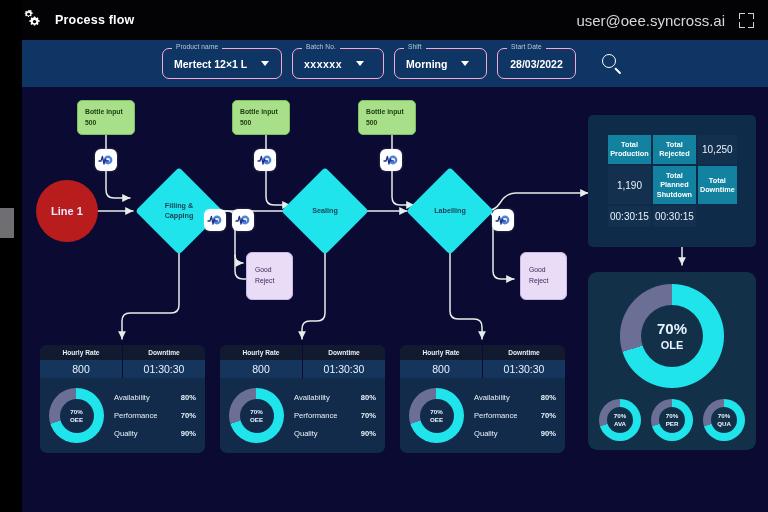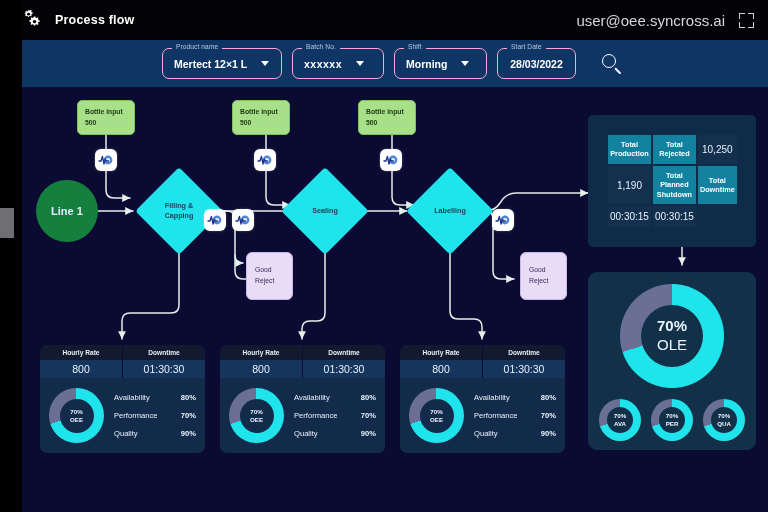--- a/index.html
+++ b/index.html
@@ -64,21 +64,21 @@
   .canvas {
     position: absolute; left: 22px; top: 87px; width: 746px; height: 425px;
     background: #0a0a32;
   }
   .left-rail { position: absolute; left: 0; top: 0; width: 22px; height: 512px; background:#000; }
   .left-tab { position: absolute; left: 0; top: 208px; width: 14px; height: 30px; background: #6f6f73; }
 
   
   .node { position: absolute; }
   .circle-node {
-    width: 62px; height: 62px; border-radius: 50%; background: #15803d;
+    width: 62px; height: 62px; border-radius: 50%; background: #b91c1c;
     display: flex; align-items: center; justify-content: center;
     color: #e9e9ff; font-size: 11px; font-weight: bold;
   }
   .diamond {
     width: 62px; height: 62px; background: #1fe4ec; transform: rotate(45deg);
     border-radius: 4px;
   }
   .diamond-wrap { width: 62px; height: 62px; }
   .diamond-label {
     position: absolute; left: -10px; top: 0; width: 82px; height: 62px;
@@ -358,21 +358,21 @@
       <div class="tot-h">Total Planned Shutdown</div>
       <div class="tot-h">Total Downtime</div>
       <div class="tot-v">00:30:15</div>
       <div class="tot-v">00:30:15</div>
     </div>
 
     <div class="ole-panel" style="left:566px; top:185px;">
       <div class="donut" id="ole-donut" style="width: 104px; height: 104px; background: conic-gradient(rgb(31, 228, 236) 0deg, rgb(31, 228, 236) 252deg, rgb(107, 111, 150) 252deg, rgb(107, 111, 150) 360deg);">
         <div class="hole" style="width: 62px; height: 62px; background: rgb(18, 49, 72);">
           <span style="font-size:15px;font-weight:bold;">70%</span>
-          <span style="font-size:15px;font-weight:normal;">OLE</span>
+          <span style="font-size:11px;font-weight:bold;">OLE</span>
         </div>
       </div>
       <div class="mini-row">
         <div class="donut mini" style="width: 42px; height: 42px; background: conic-gradient(rgb(31, 228, 236) 0deg, rgb(31, 228, 236) 252deg, rgb(107, 111, 150) 252deg, rgb(107, 111, 150) 360deg);">
           <div class="hole" style="width: 26px; height: 26px; background: rgb(18, 49, 72);">
             <span class="mini-lbl">70%</span>
             <span class="mini-lbl">AVA</span>
           </div>
         </div>
         <div class="donut mini" style="width: 42px; height: 42px; background: conic-gradient(rgb(31, 228, 236) 0deg, rgb(31, 228, 236) 252deg, rgb(107, 111, 150) 252deg, rgb(107, 111, 150) 360deg);">

